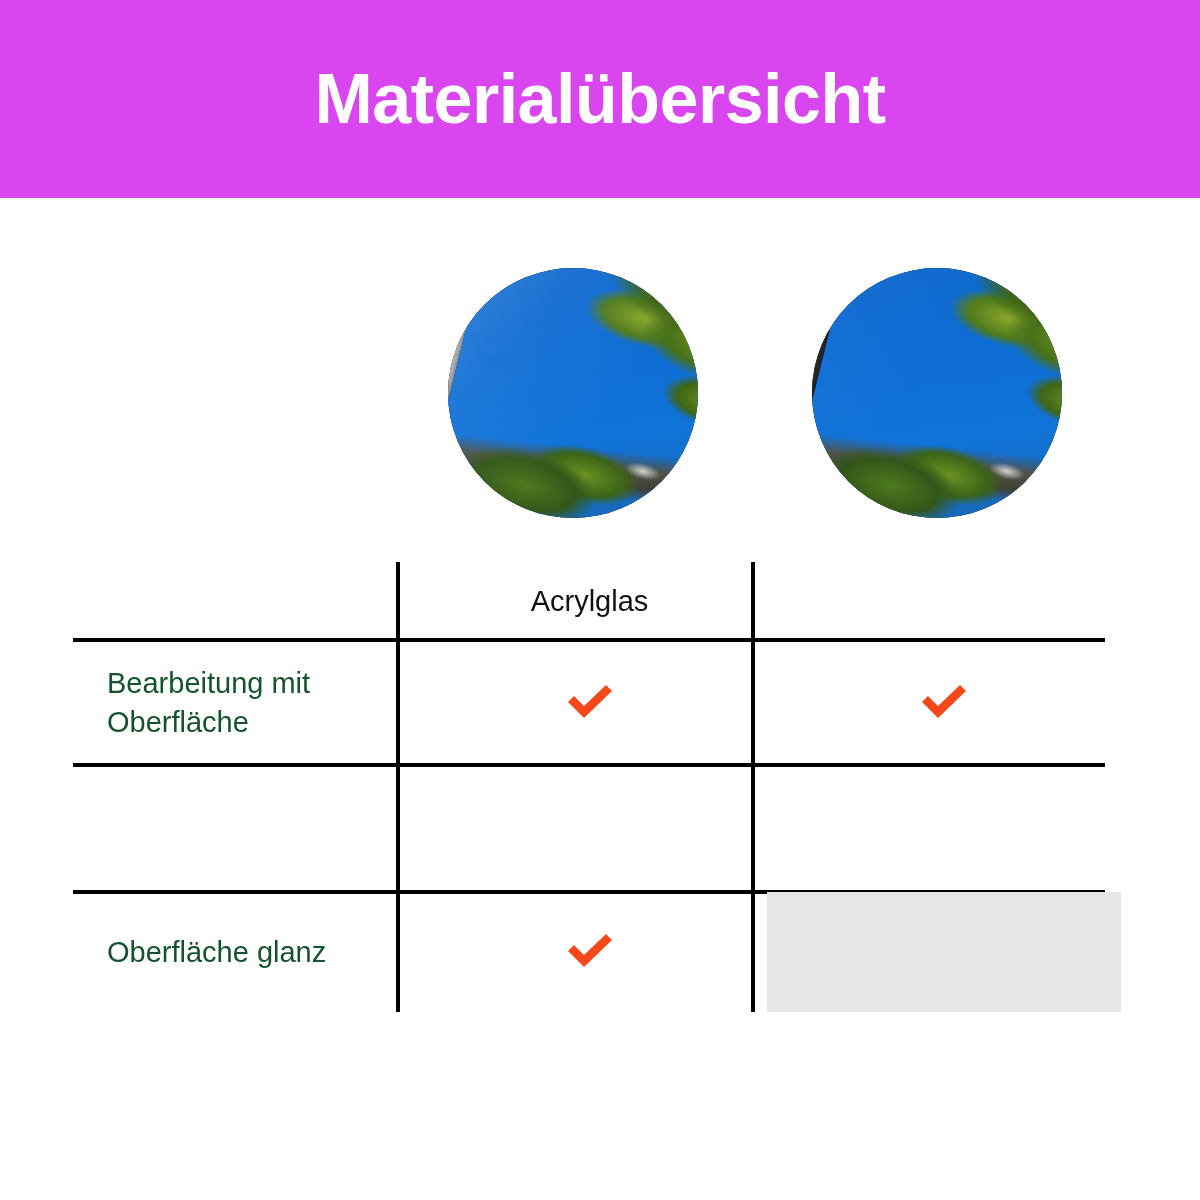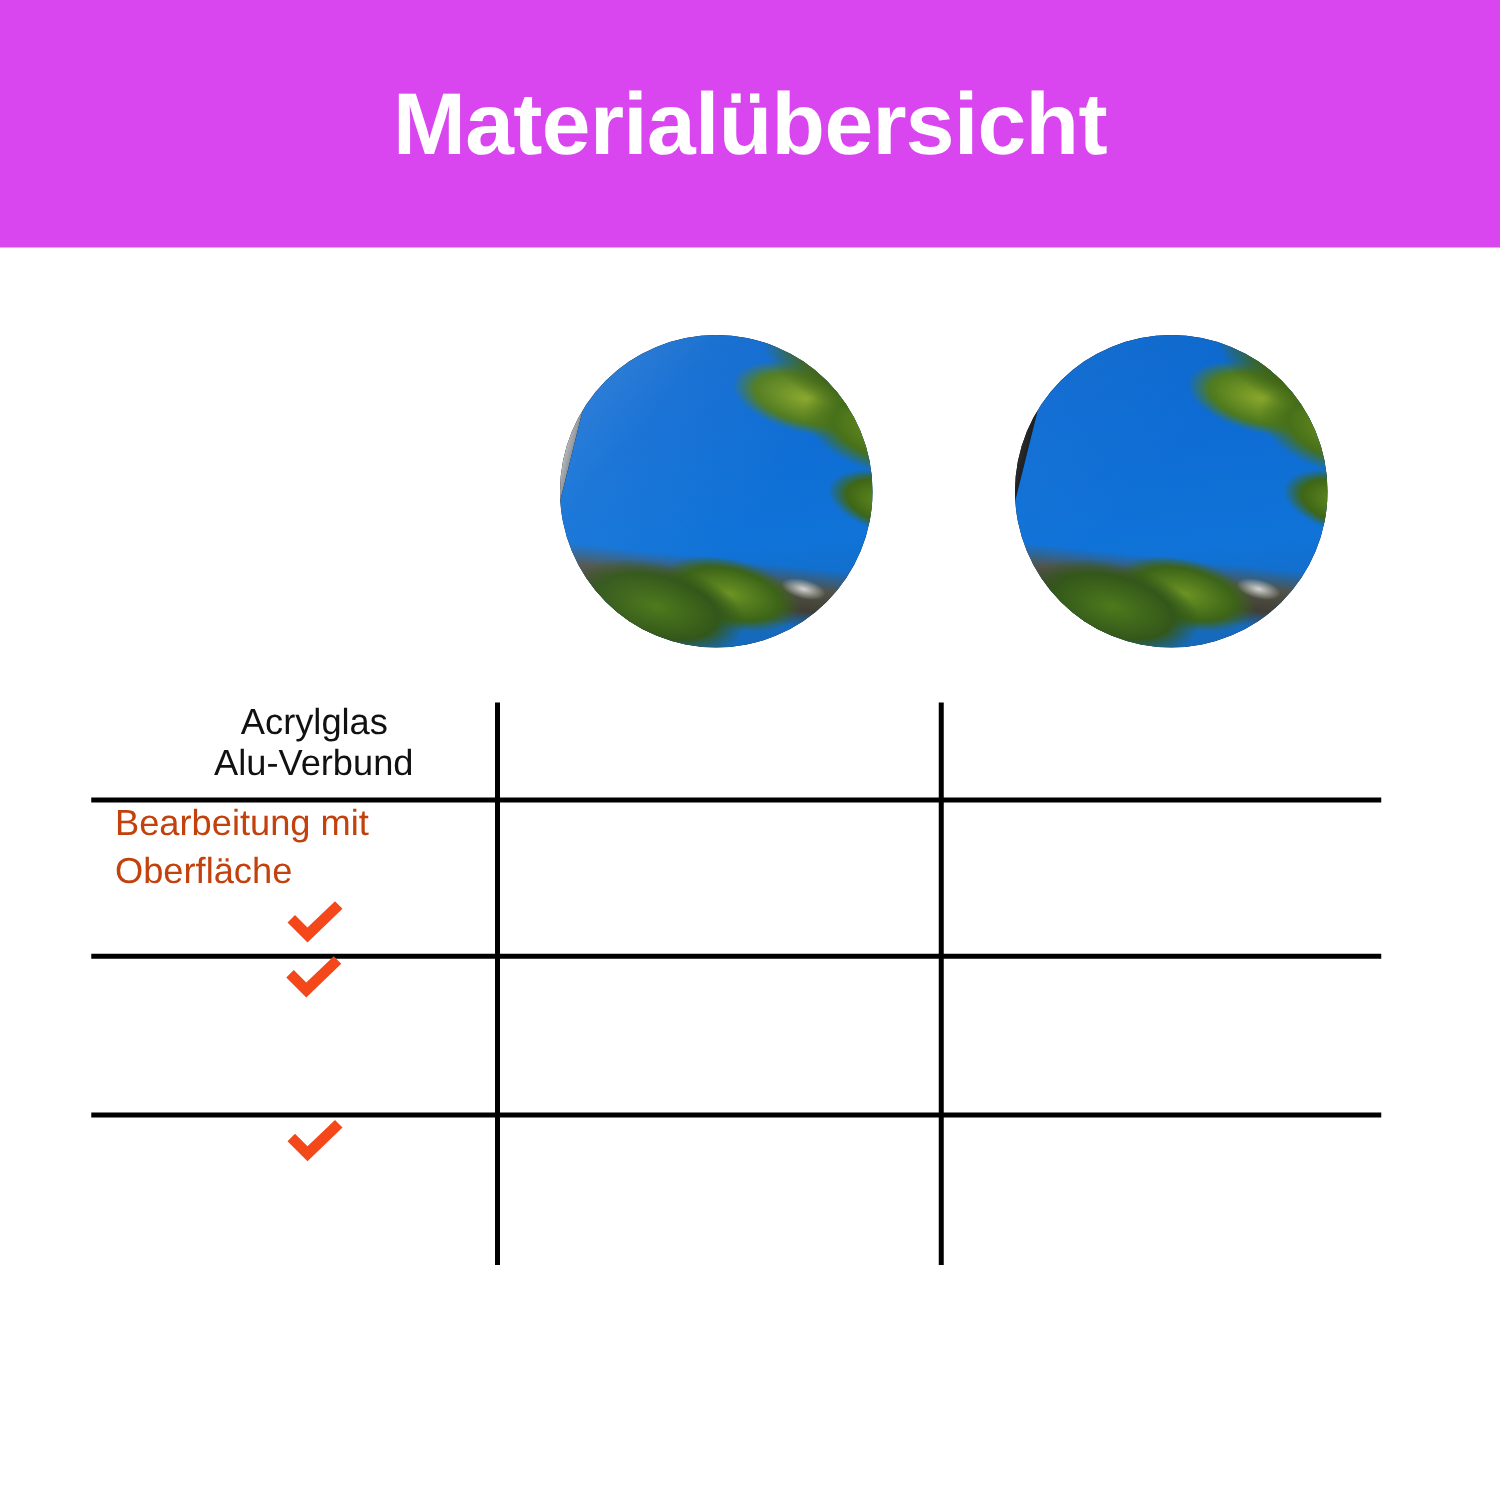--- a/index.html
+++ b/index.html
@@ -174,38 +174,37 @@
   
   .table {
     position: absolute;
     left: 73px;
     top: 562px;
     width: 1032px;
     height: 450px;
   }
   .trow {
     position: absolute;
-    left: 1px;
+    left: 16px;
     width: 1032px;
     display: flex;
-    flex-direction: column;
   }
   .trow.head   { top: 0px;   height: 78px; }
   .trow.r0     { top: 78px;  height: 125px; }
   .trow.r1     { top: 203px; height: 127px; }
   .trow.r2     { top: 330px; height: 120px; }
 
   .cell-label {
     width: 323px;
     display: flex;
     align-items: center;
     padding-left: 18px;
     box-sizing: border-box;
     font-size: 29px;
-    color: #c2410c;
+    color: #14532d;
     line-height: 1.32;
   }
   .cell-val {
     width: 355px;
     display: flex;
     align-items: center;
     justify-content: center;
     box-sizing: border-box;
     font-size: 29px;
     color: #111111;
@@ -286,21 +285,20 @@
     <div class="hrule h1"></div>
     <div class="hrule h2"></div>
     <div class="hrule h3"></div>
 
     <div class="vrule v1"></div>
     <div class="vrule v2"></div>
 
     <div class="trow head">
       <div class="cell-label"></div>
       <div class="cell-val">Acrylglas</div>
-      <div class="cell-val second">Alu-Verbund</div>
     </div>
 
     <div class="trow r0">
       <div class="cell-label">
         <span>
           <span>Bearbeitung mit</span><br>
           <span>Oberfläche</span>
         </span>
       </div>
       <div class="cell-val">
@@ -310,20 +308,21 @@
       </div>
       <div class="cell-val second">
         <svg class="check" viewBox="0 0 54 44">
           <path d="M5 21 L11 15 L21 25 L43 4 L49 10 L21 37 Z" fill="#f4471a"></path>
         </svg>
       </div>
     </div>
 
 
     <div class="trow r2">
+      <div class="cell-label">Oberfläche glanz</div>
       <div class="cell-val">
         <svg class="check" viewBox="0 0 54 44">
           <path d="M5 21 L11 15 L21 25 L43 4 L49 10 L21 37 Z" fill="#f4471a"></path>
         </svg>
       </div>
       <div class="cell-val second muted"></div>
     </div>
 
   </div>
 

